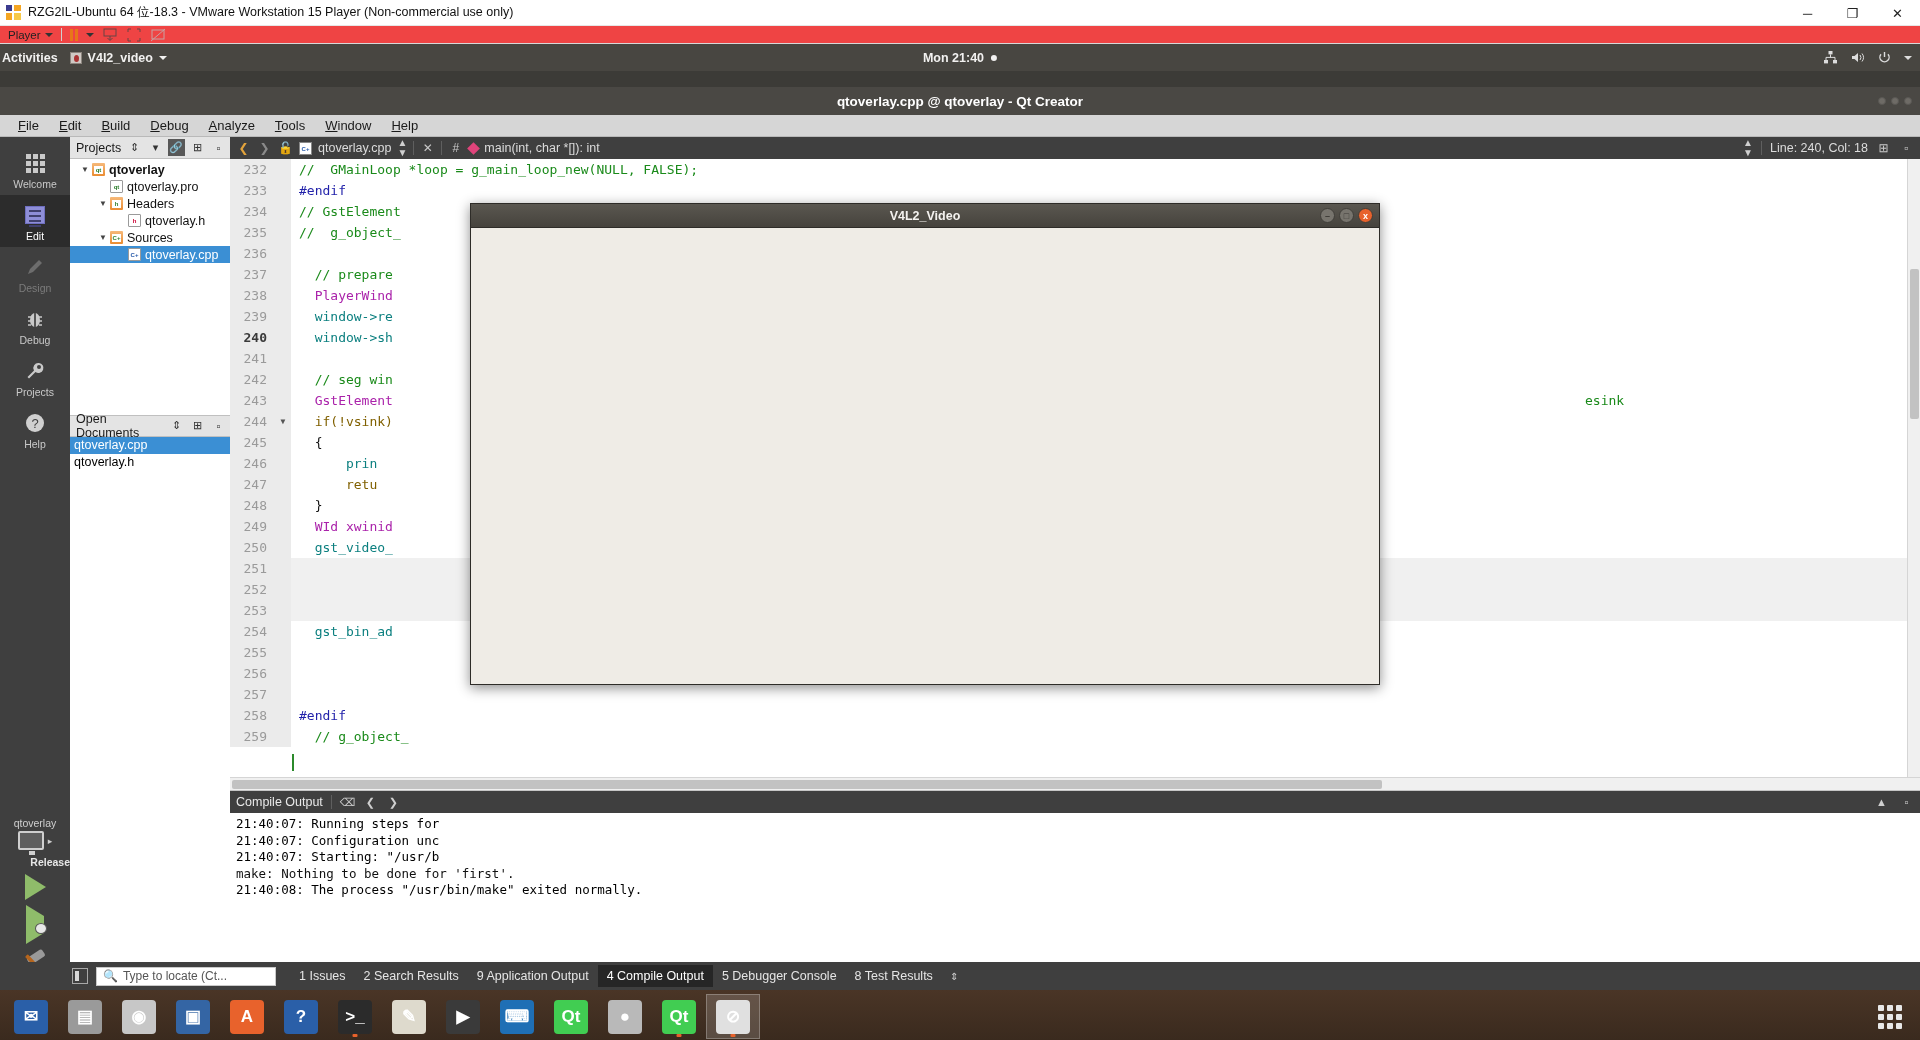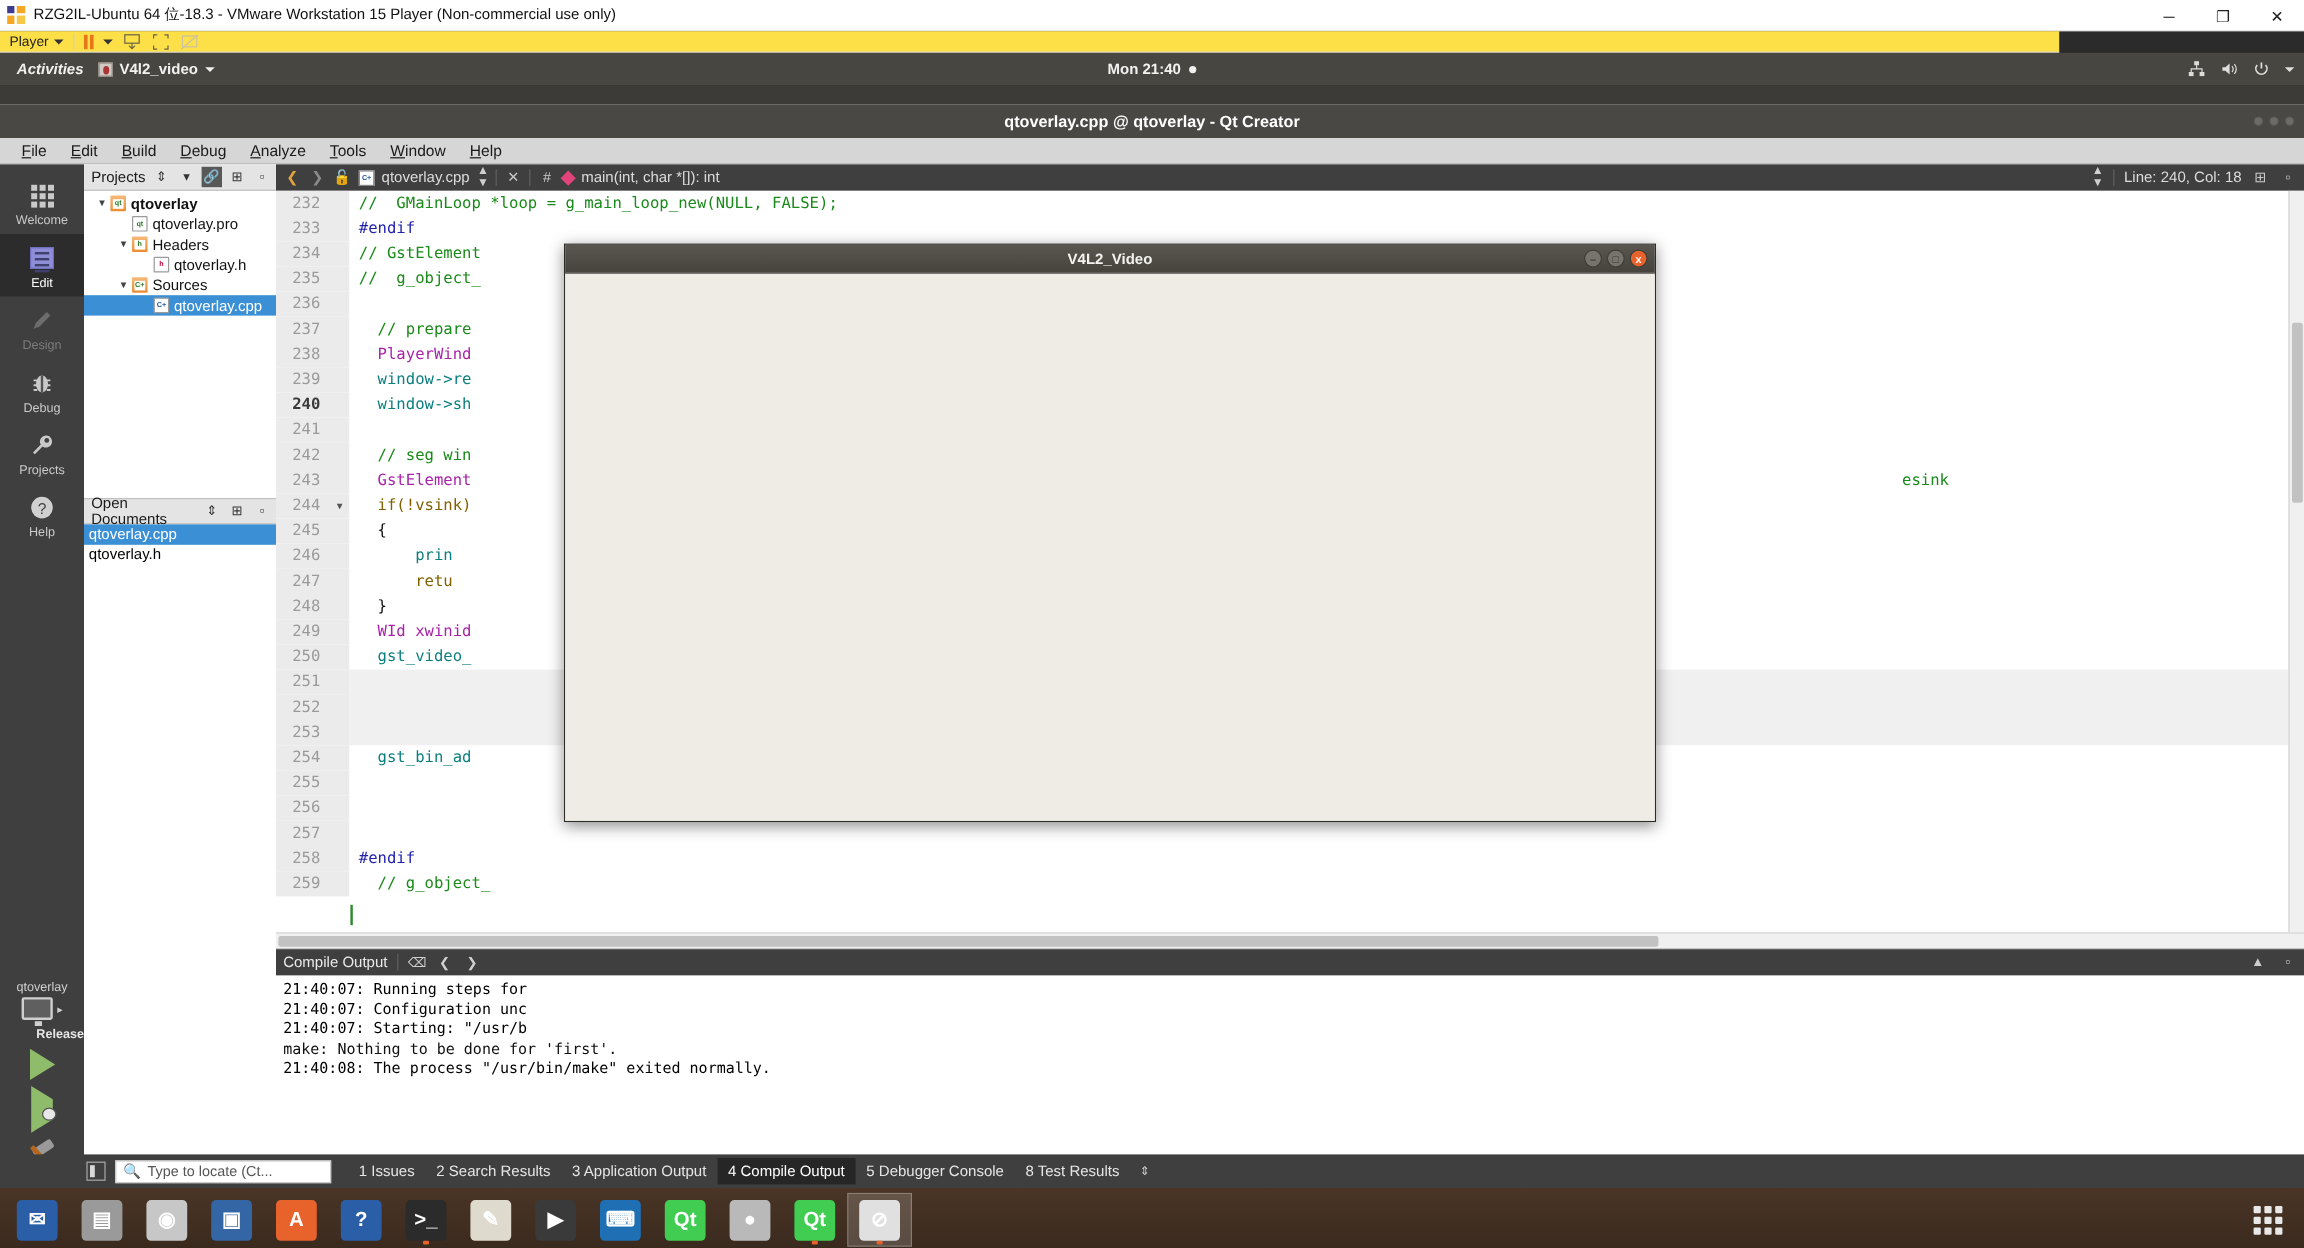--- a/index.html
+++ b/index.html
@@ -24,39 +24,39 @@
   .vm-logo i.a { left:0; top:0; width:6px; height:6px; background:#3b3b8f;}
   .vm-logo i.b { left:8px; top:0; width:7px; height:6px; background:#f5a623;}
   .vm-logo i.c { left:0; top:8px; width:6px; height:7px; background:#f5a623;}
   .vm-logo i.d { left:8px; top:8px; width:7px; height:7px; background:#f7c948;}
   .vm-title { white-space:nowrap; }
   .vm-winbtns { position:absolute; right:0; top:0; height:26px; display:flex; }
   .vm-winbtn { width:45px; height:26px; display:flex; align-items:center; justify-content:center;
                font-size:13px; color:#222; }
 
   .vmware-toolbar {
-    position:absolute; left:0; top:26px; width:1716px; height:18px;
-    background:#fde047; border-bottom:1px solid #d8d8d8;
+    position:absolute; left:0; top:26px; width:1920px; height:18px;
+    background:#ef4444; border-bottom:1px solid #d8d8d8;
     display:flex; align-items:center; padding-left:8px; gap:8px;
     font-size:11.5px; color:#222;
   }
   .vm-player { display:flex; align-items:center; gap:4px; }
   .vm-sep { width:1px; height:13px; background:#cfcfcf; }
   .tri-down { width:0;height:0;border-left:4px solid transparent;border-right:4px solid transparent;border-top:4px solid #333; }
   .pause-ic { display:flex; gap:2px; }
   .pause-ic b { display:block; width:3px; height:12px; background:#e8761a; }
   .vm-ic { width:16px; height:14px; position:relative; opacity:.8; }
 
   
   .gnome-panel {
     position:absolute; left:0; top:44px; width:1920px; height:27px;
     background:#484641; color:#f2f1f0;
     display:flex; align-items:center; font-size:12.5px; font-weight:bold;
   }
-  .gnome-activities { padding:0 12px 0 14px;font-style:italic; }
+  .gnome-activities { padding:0 12px 0 2px; }
   .gnome-app { display:flex; align-items:center; gap:6px; }
   .gnome-app-ic { width:12px; height:12px; background:#cfc9c4; border:1px solid #8d867f; position:relative; }
   .gnome-app-ic:after{content:"";position:absolute;left:3px;top:2px;width:5px;height:7px;background:#a33; border-radius:50%;}
   .gnome-clock { position:absolute; left:50%; transform:translateX(-50%); display:flex; align-items:center; gap:7px;}
   .dot { width:6px; height:6px; border-radius:50%; background:#f2f1f0; display:inline-block;}
   .gnome-right { position:absolute; right:8px; display:flex; align-items:center; gap:12px; }
   .gp-ic { width:15px; height:15px; position:relative; }
 
   .gnome-strip { position:absolute; left:0; top:71px; width:1920px; height:16px; background:#3c3b37; }
 
@@ -691,21 +691,21 @@
 
     <div class="statusbar">
       <span class="sb-toggle"></span>
       <span class="locator">
         <span>🔍</span>
         <span>Type to locate (Ct...</span>
       </span>
       <span class="sbtabs" id="sbtabs">
           <span class="sbtab">1 Issues</span>
           <span class="sbtab">2 Search Results</span>
-          <span class="sbtab">3 Application Output</span>
+          <span class="sbtab">9 Application Output</span>
           <span class="sbtab active">4 Compile Output</span>
           <span class="sbtab">5 Debugger Console</span>
           <span class="sbtab">8 Test Results</span>
         </span>
       <span class="sb-updown">⇕</span>
     </div>
   </div>
 
   <div class="v4l2">
     <div class="v4l2-title">

